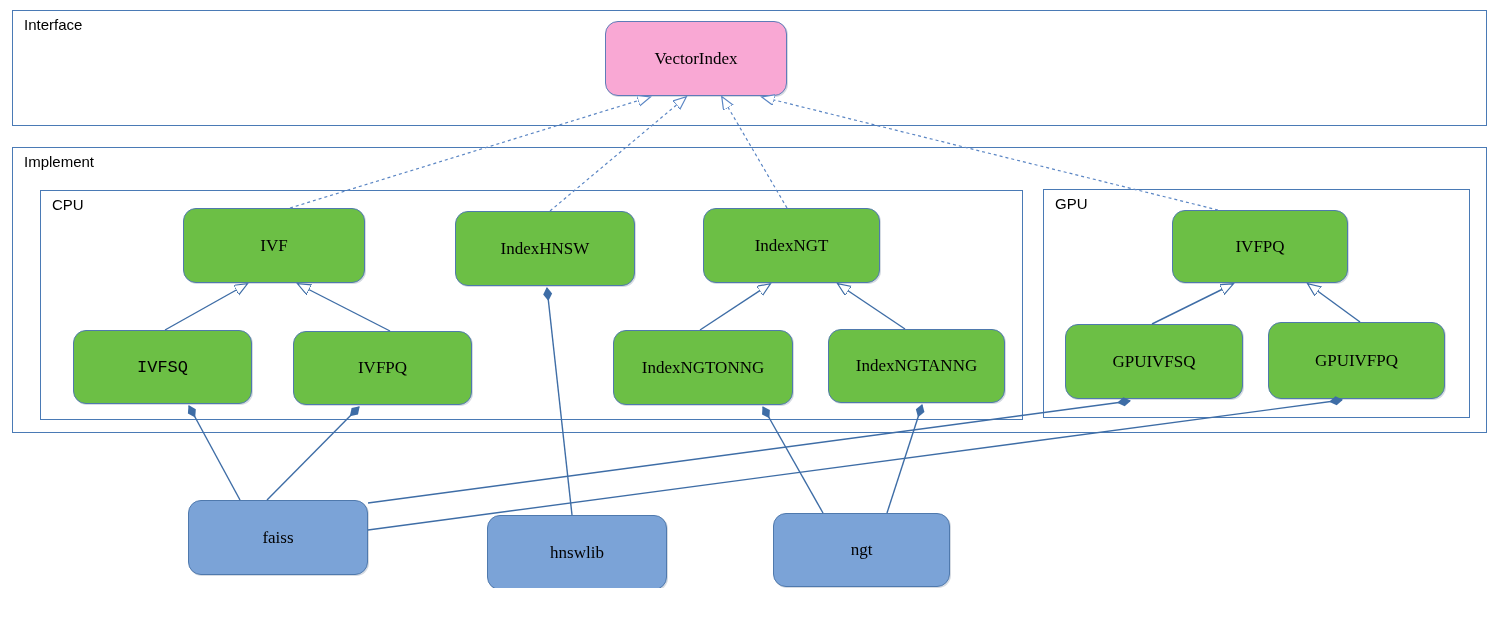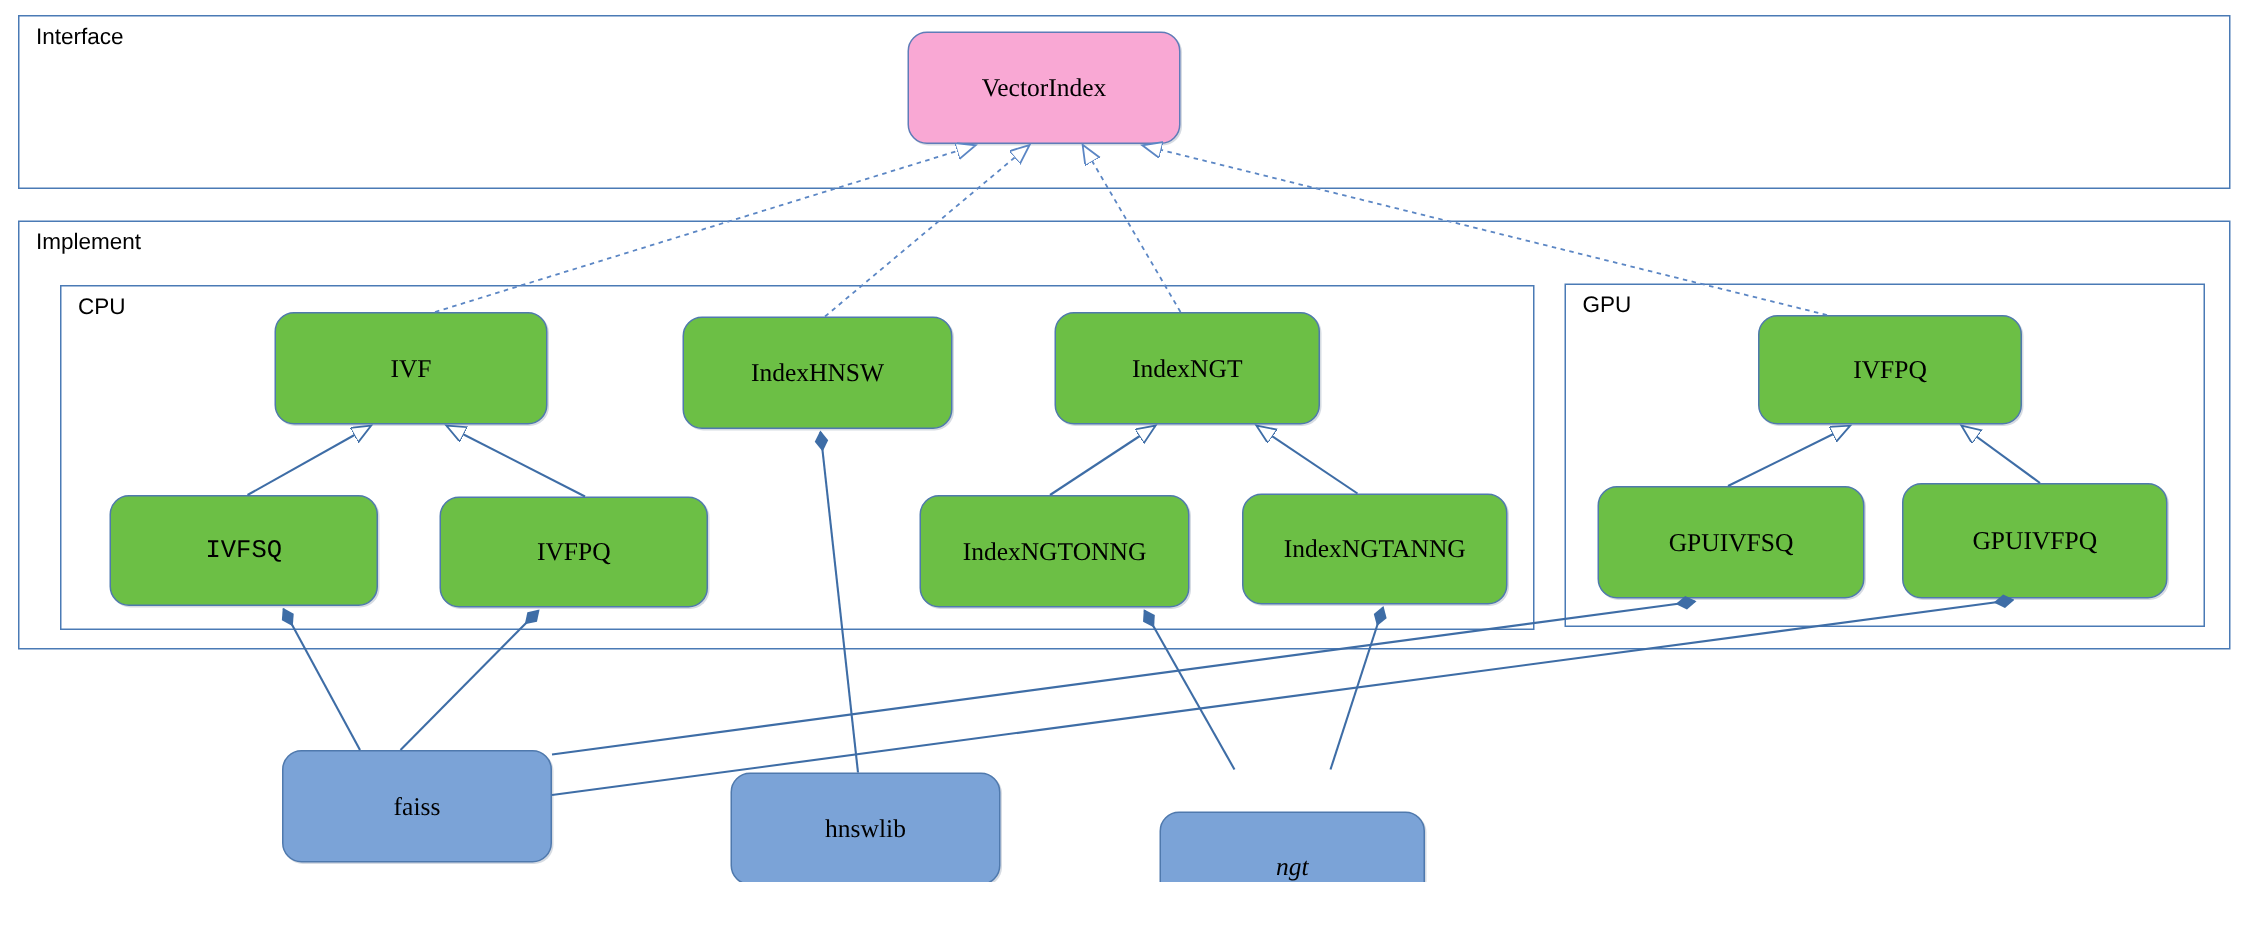--- a/index.html
+++ b/index.html
@@ -80,21 +80,21 @@
       <div class="node implementation" style="left: 703px; top: 208px; width: 177px; height: 75px;">IndexNGT</div>
       <div class="node implementation" style="left: 1172px; top: 210px; width: 176px; height: 73px;">IVFPQ</div>
       <div class="node implementation" style="left: 73px; top: 330px; width: 179px; height: 74px; font-family: Liberation Mono, monospace;">IVFSQ</div>
       <div class="node implementation" style="left: 293px; top: 331px; width: 179px; height: 74px;">IVFPQ</div>
       <div class="node implementation" style="left: 613px; top: 330px; width: 180px; height: 75px;">IndexNGTONNG</div>
       <div class="node implementation" style="left: 828px; top: 329px; width: 177px; height: 74px;">IndexNGTANNG</div>
       <div class="node implementation" style="left: 1065px; top: 324px; width: 178px; height: 75px;">GPUIVFSQ</div>
       <div class="node implementation" style="left: 1268px; top: 322px; width: 177px; height: 77px;">GPUIVFPQ</div>
       <div class="node library" style="left: 188px; top: 500px; width: 180px; height: 75px;">faiss</div>
       <div class="node library" style="left: 487px; top: 515px; width: 180px; height: 75px;">hnswlib</div>
-      <div class="node library" style="left: 773px; top: 541px; width: 177px; height: 74px; font-style: italic;">ngt</div>
+      <div class="node library" style="left: 773px; top: 513px; width: 177px; height: 74px;">ngt</div>
     </div>
 
   <svg id="edges" width="1503" height="628">
     <defs>
       <marker id="m-tri" markerUnits="userSpaceOnUse" markerWidth="15" markerHeight="13" refX="12.5" refY="5.5" orient="auto">
         <path d="M0,0 L13,5.5 L0,11 Z" fill="#ffffff" stroke="#3e6da6" stroke-width="1.2"></path>
       </marker>
       <marker id="m-tri-d" markerUnits="userSpaceOnUse" markerWidth="15" markerHeight="13" refX="12.5" refY="5.5" orient="auto">
         <path d="M0,0 L13,5.5 L0,11 Z" fill="#ffffff" stroke="#5b86c4" stroke-width="1.2"></path>
       </marker>

